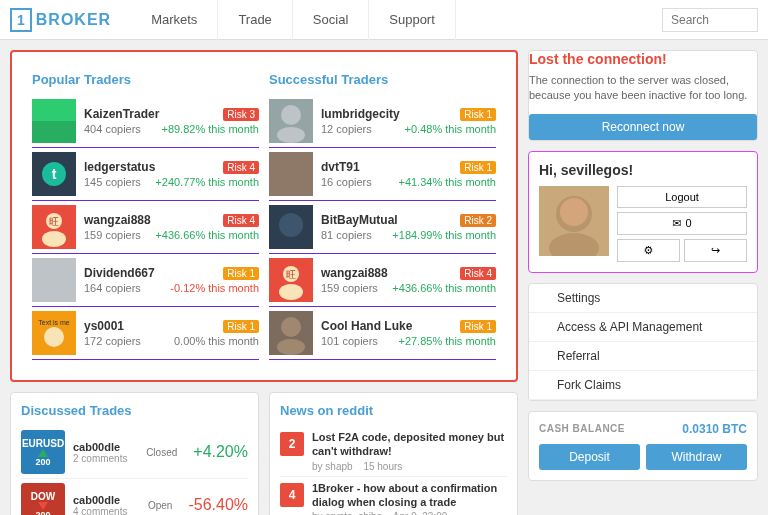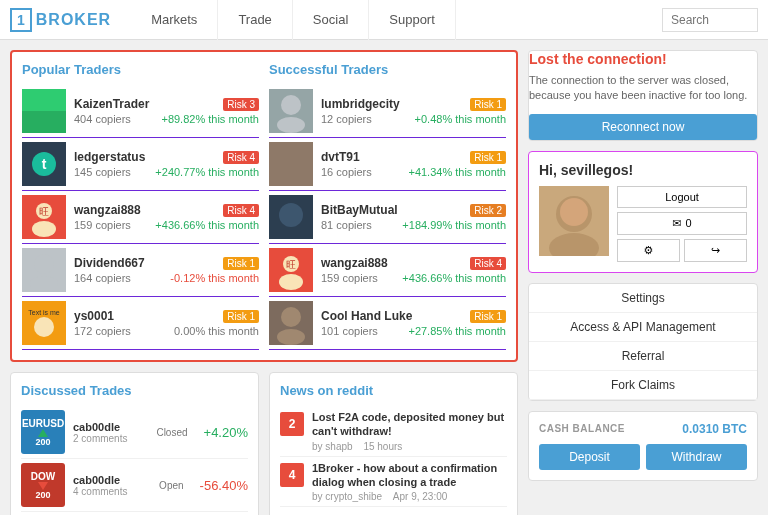--- a/index.html
+++ b/index.html
@@ -13,21 +13,21 @@
     .nav { display: flex; flex: 1; }
     .nav-item { padding: 0 20px; height: 40px; display: flex; align-items: center; color: #555; cursor: pointer; border-right: 1px solid #eee; font-size: 13px; }
     .search-box { border: 1px solid #ddd; padding: 4px 8px; font-size: 12px; color: #999; width: 96px; }
 
     
     .main { display: flex; padding: 10px; gap: 10px; }
     .left-col { flex: 1; display: flex; flex-direction: column; gap: 10px; }
     .right-col { width: 230px; display: flex; flex-direction: column; gap: 10px; }
 
     
-    .traders-section { background: #fff; border: 2px solid #e74c3c; border-radius: 4px; padding: 10px; display: flex; gap: 10px; }
+    .traders-section { background: #fff; border: 2px solid #e74c3c; border-radius: 4px; padding: 20px; display: flex; gap: 10px; }
     .traders-half { flex: 1; }
     .section-title { font-size: 13px; font-weight: bold; color: #4a9fd4; margin-bottom: 8px; }
 
     .trader-item { display: flex; align-items: center; padding: 4px 0; border-bottom: 1px solid #6d28d9; gap: 8px; }
     .trader-avatar { width: 44px; height: 44px; background: #ccc; flex-shrink: 0; overflow: hidden; display: flex; align-items: center; justify-content: center; }
     .trader-info { flex: 1; }
     .trader-name-row { display: flex; align-items: center; justify-content: space-between; }
     .trader-name { font-size: 12px; font-weight: bold; color: #333; }
     .risk-badge { font-size: 10px; padding: 1px 4px; color: #fff; border-radius: 2px; }
     .risk-1 { background: #f39c12; }
@@ -41,21 +41,21 @@
     
     .discussed-section { background: #fff; border: 1px solid #ddd; border-radius: 4px; padding: 10px; }
     .trade-item { display: flex; align-items: center; gap: 8px; padding: 4px 0; border-bottom: 1px solid #f0f0f0; }
     .trade-badge { width: 44px; height: 44px; display: flex; flex-direction: column; align-items: center; justify-content: center; color: #fff; font-size: 10px; font-weight: bold; border-radius: 3px; }
     .trade-badge-blue { background: #2980b9; }
     .trade-badge-red { background: #c0392b; }
     .trade-info { flex: 1; }
     .trade-name { font-weight: bold; font-size: 11px; }
     .trade-meta { font-size: 10px; color: #999; }
     .trade-status { font-size: 10px; color: #777; margin-left: auto; }
-    .trade-change { font-size: 13px; margin-left: auto; }
+    .trade-change { font-size: 16px; margin-left: auto; }
 
     
     .news-section { background: #fff; border: 1px solid #ddd; border-radius: 4px; padding: 10px; }
     .news-item { display: flex; gap: 8px; padding: 4px 0; border-bottom: 1px solid #f0f0f0; }
     .news-number { width: 24px; height: 24px; background: #e74c3c; color: #fff; display: flex; align-items: center; justify-content: center; font-weight: bold; font-size: 12px; border-radius: 2px; flex-shrink: 0; margin-top: 2px; }
     .news-content { flex: 1; }
     .news-title { font-size: 11px; color: #333; font-weight: bold; line-height: 1.3; }
     .news-meta { font-size: 10px; color: #999; margin-top: 2px; }
 
     
@@ -67,21 +67,21 @@
     .user-section { background: #fff; border: 1px solid #d946ef; border-radius: 4px; padding: 10px; }
     .user-title { font-size: 14px; font-weight: bold; margin-bottom: 8px; }
     .user-content { display: flex; gap: 8px; }
     .user-avatar { width: 70px; height: 70px; background: #c9a87c; flex-shrink: 0; overflow: hidden; }
     .user-controls { flex: 1; display: flex; flex-direction: column; gap: 4px; }
     .logout-btn { background: #fff; border: 1px solid #ccc; padding: 4px 8px; font-size: 11px; cursor: pointer; text-align: center; }
     .control-row { display: flex; gap: 4px; }
     .ctrl-btn { flex: 1; background: #fff; border: 1px solid #ccc; padding: 4px; font-size: 11px; cursor: pointer; display: flex; align-items: center; justify-content: center; gap: 4px; }
 
     .settings-menu { background: #fff; border: 1px solid #ddd; border-radius: 4px; }
-    .menu-item { padding: 7px 8px; border-bottom: 1px solid #f0f0f0; font-size: 12px; cursor: pointer; text-align: center; }
+    .menu-item { padding: 7px 28px; border-bottom: 1px solid #f0f0f0; font-size: 12px; cursor: pointer; }
 
     .cash-section { background: #fff; border: 1px solid #ddd; border-radius: 4px; padding: 10px; }
     .cash-row { display: flex; justify-content: space-between; align-items: center; margin-bottom: 8px; }
     .cash-label { font-size: 10px; color: #999; font-weight: bold; letter-spacing: 0.5px; }
     .cash-value { font-size: 12px; color: #4a9fd4; font-weight: bold; }
     .cash-buttons { display: flex; gap: 6px; }
     .deposit-btn { flex: 1; background: #4a9fd4; color: #fff; border: none; padding: 6px; font-size: 12px; cursor: pointer; border-radius: 3px; }
     .withdraw-btn { flex: 1; background: #4a9fd4; color: #fff; border: none; padding: 6px; font-size: 12px; cursor: pointer; border-radius: 3px; }
 
     

